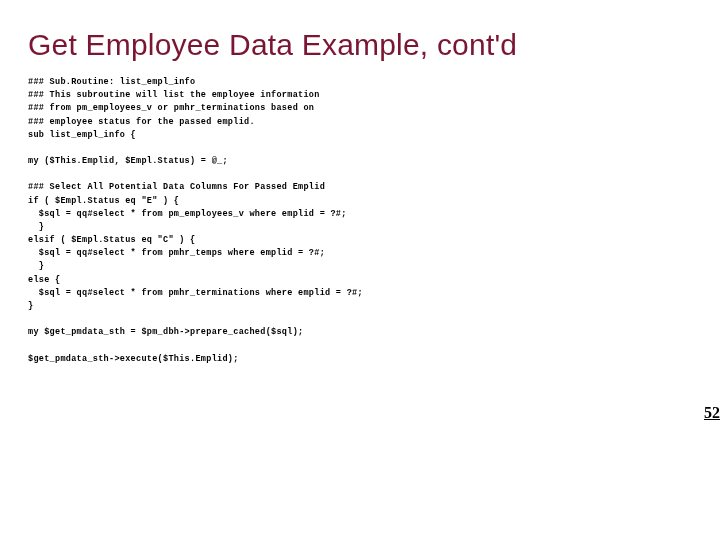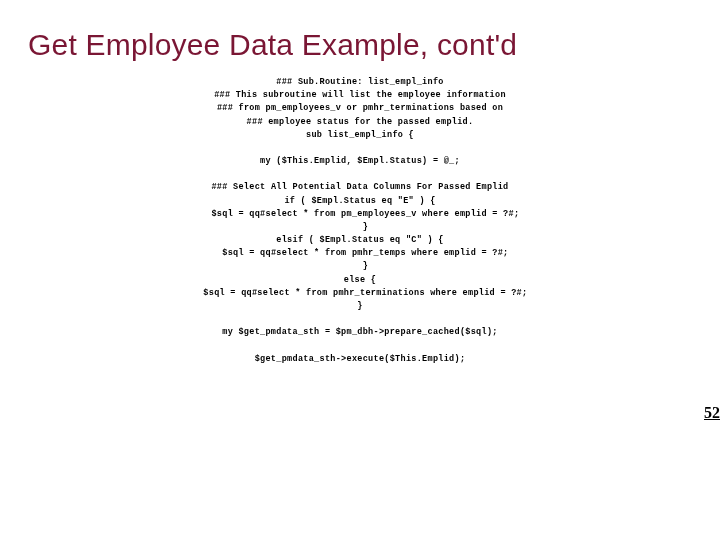--- a/index.html
+++ b/index.html
@@ -26,21 +26,20 @@
     letter-spacing: 0.2px;
   }
   .code {
     font-family: "Courier New", Courier, monospace;
     font-size: 8.5px;
     line-height: 1.55;
     color: #000;
     white-space: pre;
     font-weight: bold;
     letter-spacing: 0.3px;
-    text-align: center;
   }
   .pagenum {
     position: absolute;
     bottom: 18px;
     left: 0;
     width: 100%;
     text-align: right;
     font-family: "Times New Roman", Times, serif;
     font-size: 16px;
     font-weight: bold;

